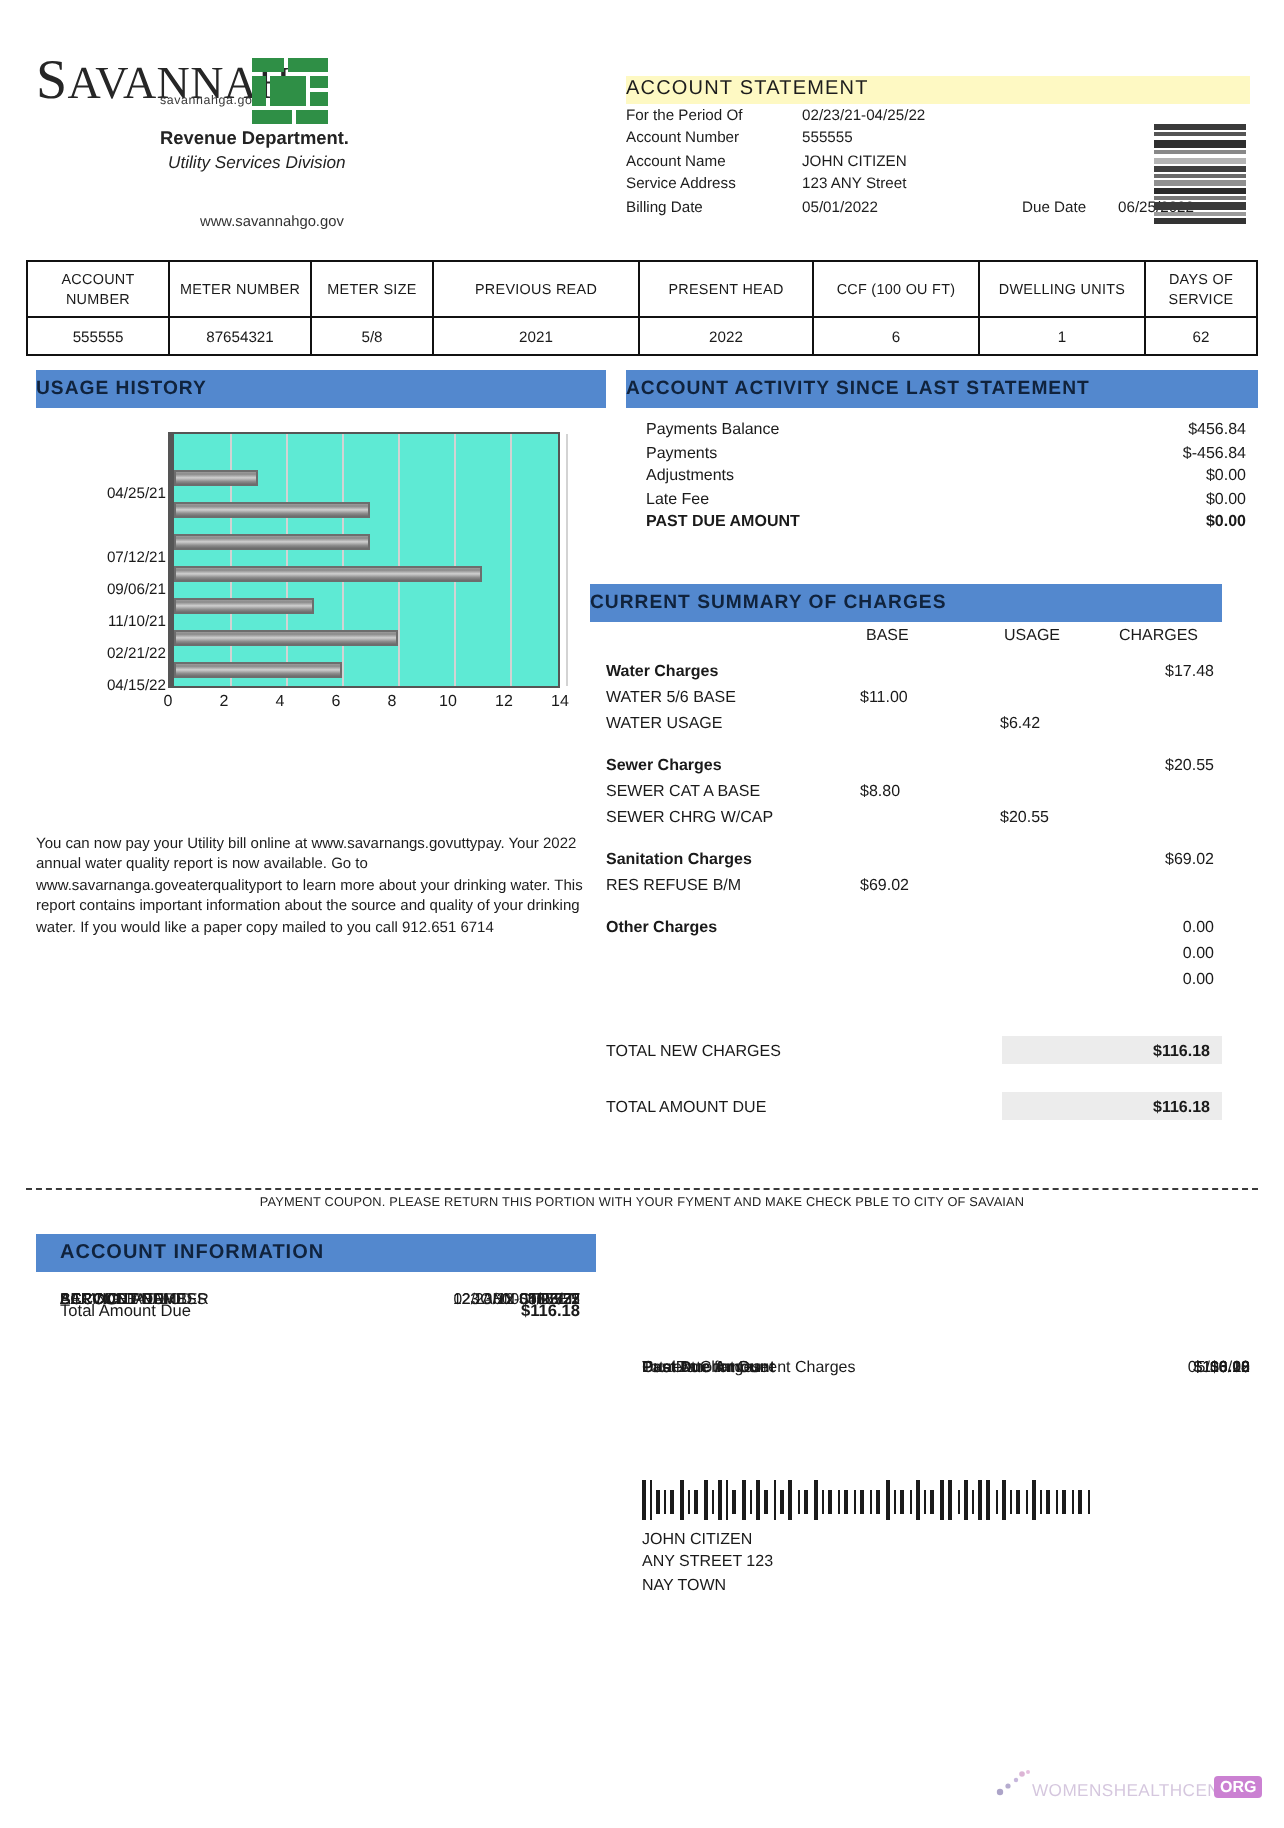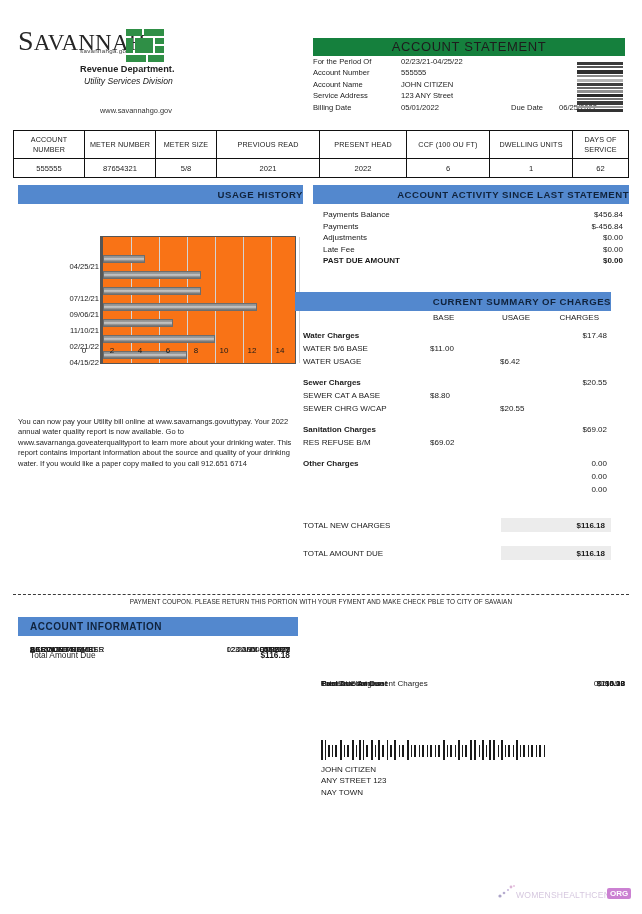--- a/index.html
+++ b/index.html
@@ -55,25 +55,24 @@
     font-size: 8.6px; color: #232323; font-style: italic;
   }
   .weburl {
     position: absolute; left: 100px; top: 106px;
     font-size: 7.4px; color: #333;
   }
 
   
   .acct-stmt { position: absolute; left: 313px; top: 38px; width: 312px; }
   .acct-stmt-title {
-    text-align: center;
-    font-size: 13px;
+    font-size: 10px;
     letter-spacing: 0.6px;
     color: #1d1d1d;
-    background: #15803d;
+    background: #fef9c3;
     padding: 1px 0 2px 0;
   }
   .stmt-row { display: flex; font-size: 7.6px; line-height: 11.4px; color: #1d1d1d; }
   .stmt-lbl { width: 88px; }
   .stmt-val { width: 110px; }
   .stmt-lbl2 { width: 48px; }
   .barcode-v {
     position: absolute; right: 2px; top: 24px;
     width: 46px; height: 52px;
   }
@@ -103,41 +102,40 @@
     height: 16px;
   }
 
   
   .bar-head {
     background: #5388ce;
     color: #10233d;
     font-size: 9.6px;
     font-weight: bold;
     letter-spacing: 0.5px;
-    text-align: right;
+    text-align: left;
     padding: 4px 0 4px 0;
   }
   .bar-head.left-al { text-align: left; padding-left: 12px; font-weight: normal; font-size: 10.5px; }
 
   
   .usage-box { position: absolute; left: 18px; top: 185px; width: 285px; }
   .chart-area {
     position: relative;
     width: 285px; height: 160px;
     margin-top: 6px;
   }
   .plot {
     position: absolute;
-    left: 82px; top: 6px;
+    left: 66px; top: 6px;
     width: 196px; height: 128px;
     border: 1px solid #555;
     border-left: 3px solid #555;
-    background: #f97316;
+    background: #5eead4;
     box-sizing: border-box;
-    margin-top: 20px;
   }
   .gridline {
     position: absolute; top: 0; bottom: 0;
     width: 1px; background: #d3d3d3;
   }
   .bar-row { position: absolute; left: 0; height: 8px; }
   .bar-fill {
     height: 100%;
     background: linear-gradient(to bottom, #9b9b9b 0%, #8a8a8a 18%, #cfcfcf 48%, #8e8e8e 78%, #6f6f6f 100%);
     border: 1px solid #6d6d6d;

